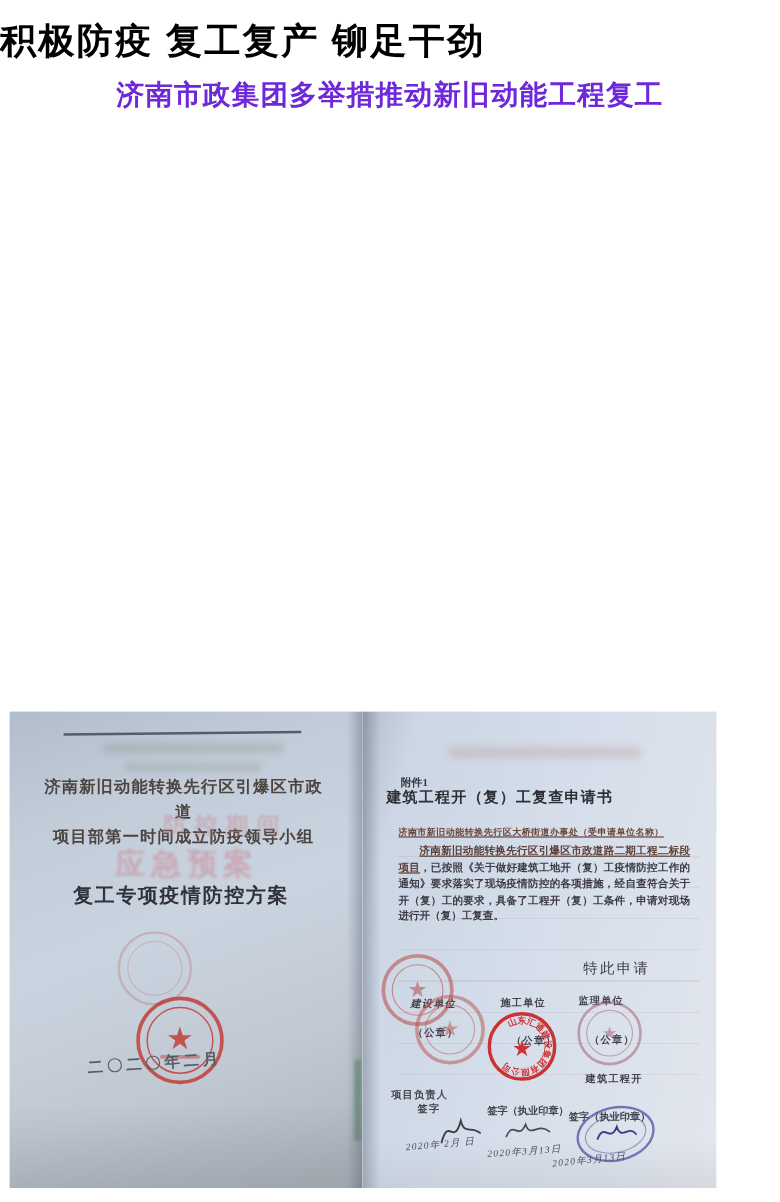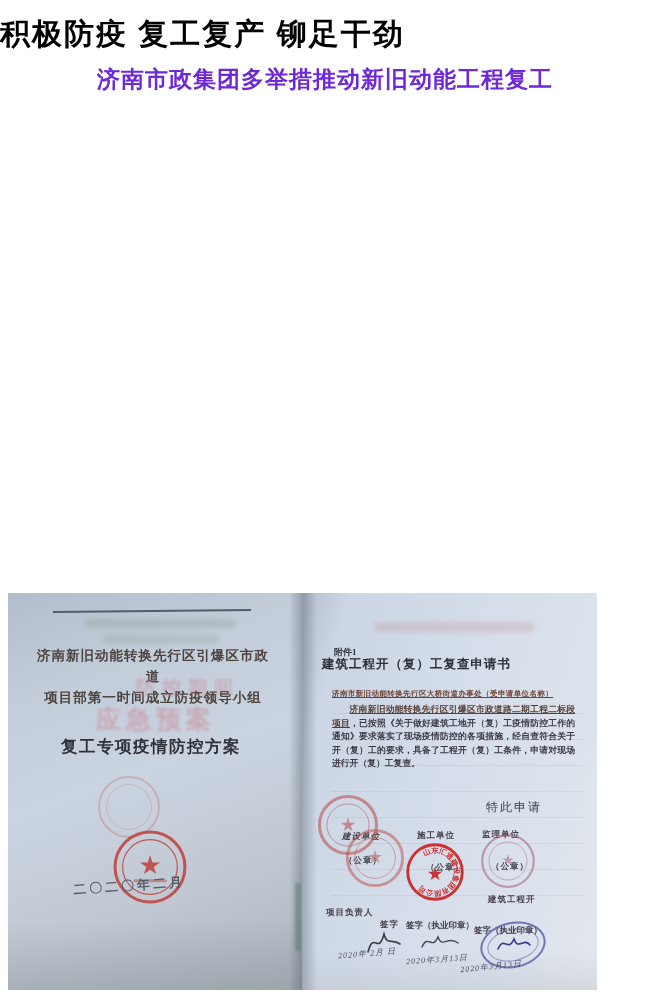--- a/index.html
+++ b/index.html
@@ -148,21 +148,21 @@
       <div class="rp-label" style="left:115px; top:237px;">施工单位</div>
       <div class="rp-label" style="left:180px; top:236px;">监理单位</div>
 
       <div class="rp-label" style="left:42px; top:262px; font-weight:600;">（公章）</div>
       <div class="rp-label" style="left:124px; top:269px; font-weight:600;">（公章）</div>
       <div class="rp-label" style="left:189px; top:268px; font-weight:600;">（公章）</div>
 
       <div class="rp-label" style="left:24px; top:294px;margin-top:20px;">项目负责人</div>
       <div class="rp-label" style="left:186px; top:301px;">建筑工程开</div>
 
-      <div class="rp-label" style="left:68px; top:326px;padding-left:10px;">签字</div>
+      <div class="rp-label" style="left:36px; top:326px;padding-left:10px;">签字</div>
       <div class="rp-label" style="left:104px; top:327px; letter-spacing:0;">签字（执业印章）</div>
       <div class="rp-label" style="left:172px; top:332px; letter-spacing:0; width:70px; overflow:hidden; white-space:nowrap;">签字（执业印章）</div>
 
       <svg class="stamp rp-stamp1" viewBox="0 0 100 100">
         <circle cx="50" cy="50" r="46" fill="none" stroke="#b84a46" stroke-width="5"></circle>
         <circle cx="50" cy="50" r="34" fill="none" stroke="#b84a46" stroke-width="1.5"></circle>
         <text x="50" y="52" text-anchor="middle" dominant-baseline="middle" font-size="30" fill="#b84a46">★</text>
       </svg>
       <svg class="stamp rp-stamp2" viewBox="0 0 100 100">
         <circle cx="50" cy="50" r="46" fill="none" stroke="#b8504c" stroke-width="5"></circle>

